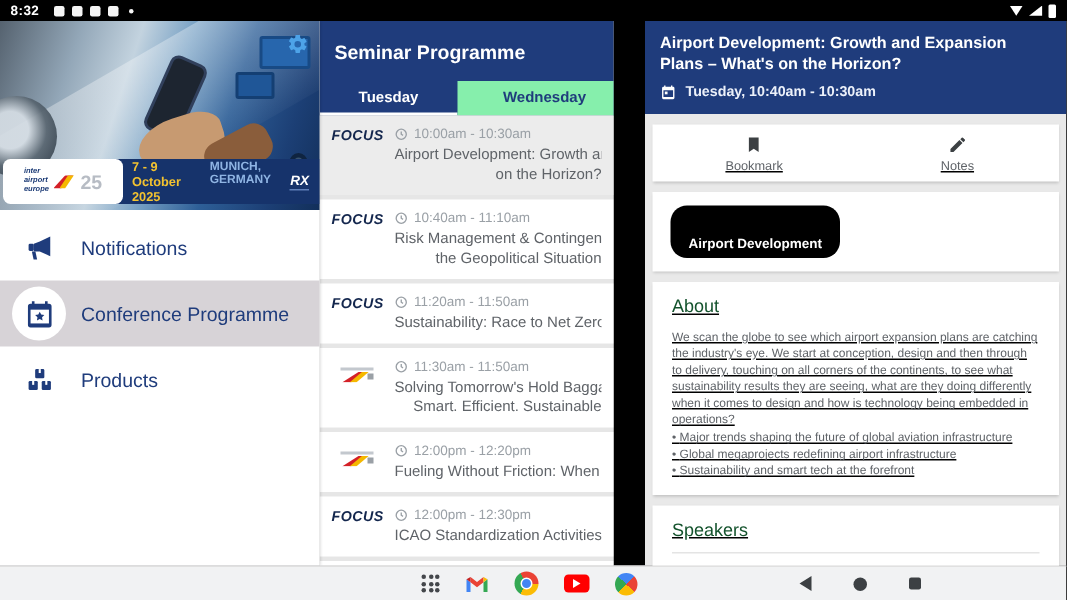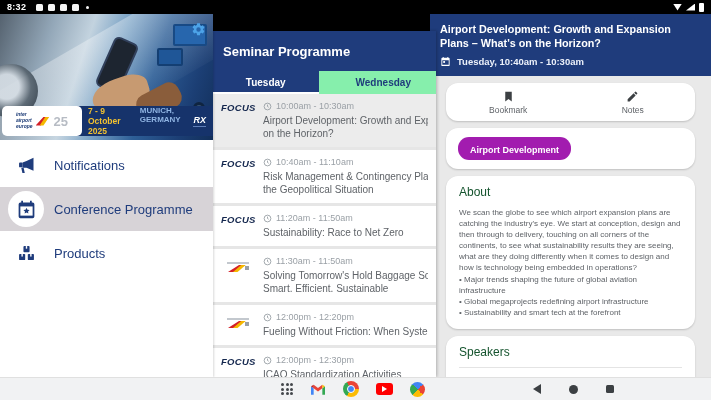--- a/index.html
+++ b/index.html
@@ -55,22 +55,22 @@
               border-bottom:1px solid #5f7fb8; padding-bottom:1px; }
 
   .menu { position:absolute; top:126px; left:0; right:0; bottom:0; background:#fff; padding-top:3px; }
   .menu-item { display:flex; align-items:center; height:44px; padding-left:8px; gap:10px; cursor:pointer; }
   .menu-item.selected { background:#d7d3d7; }
   .mi-icon { width:36px; height:36px; display:flex; align-items:center; justify-content:center; flex:none; }
   .menu-item.selected .mi-icon { background:#fff; border-radius:50%; }
   .mi-label { font-size:13px; color:#1f3c7c; font-weight:500; }
 
   
-  .mid { position:absolute; left:213px; top:31px; width:223px; bottom:23px; background:#e6e6e6;
-         box-shadow:1px 0 3px rgba(0,0,0,.25); z-index:1; }
+  .mid { position:absolute; left:213px; top:14px; width:196px; bottom:23px; background:#e6e6e6;
+         box-shadow:1px 0 3px rgba(0,0,0,.25); z-index:1;text-align:right; }
   .mid-header { height:40px; background:#1f3c7c; color:#fff; font-size:13px; font-weight:bold;
                 display:flex; align-items:center; padding-left:10px; }
   .tabs { display:flex; height:23px; background:#1f3c7c; }
   .tab { flex:1; display:flex; align-items:center; justify-content:center; font-size:10px; font-weight:bold; cursor:pointer; }
   .tab.active { color:#fff; box-shadow:inset 0 -2px 0 #fff; }
   .tab.inactive { background:#86efac; color:#1f3c7c;padding-left:12px; }
   .list { position:absolute; top:63px; left:0; right:0; bottom:0; overflow:hidden; background:#e6e6e6; }
   .session { background:#fff; margin-bottom:3px; padding:6px 8px 7px; display:flex; gap:8px; align-items:flex-start; cursor:pointer; }
   .session.selected { background:#ececec; }
   .s-logo { width:34px; flex:none; margin-top:3px; }
@@ -88,27 +88,27 @@
   .s-time { display:flex; align-items:center; gap:4px; color:#9aa0a6; font-size:9px; height:12px; }
   .s-title { color:#5f6368; font-size:10px; line-height:13px; margin-top:2px; }
   .t-line { white-space:nowrap; overflow:hidden; }
   .session.partial { min-height:40px; }
 
   
   .detail { position:absolute; left:430px; top:14px; right:0; bottom:23px; background:#e9e9e9; }
   .detail-header { background:#1f3c7c; color:#fff; padding:8px 10px 9px; }
   .d-title { font-size:10.8px; font-weight:bold; line-height:1.3; }
   .d-sched { margin-top:6px; display:flex; align-items:center; gap:6px; font-size:9.5px; font-weight:bold; color:#ecf1fa; }
-  .card { background:#fff; margin:7px 16px; border-radius:12px; box-shadow:0 1px 2px rgba(0,0,0,.18); }
+  .card { background:#fff; margin:7px 5px; border-radius:0; box-shadow:0 1px 2px rgba(0,0,0,.18);text-decoration:underline; }
   .actions { display:flex; padding:7px 0 6px; }
   .action { flex:1; display:flex; flex-direction:column; align-items:center; gap:2px; cursor:pointer; }
   .action-label { font-size:8.5px; color:#5f6368; }
   .tag-card { padding:9px 12px; }
-  .pill { display:inline-block; background:#a21caf; color:#fff; font-size:9px; font-weight:bold;
-          padding:8px 12px 5px; border-radius:11px; }
+  .pill { display:inline-block; background:#000000; color:#fff; font-size:9px; font-weight:bold;
+          padding:20px 12px 5px; border-radius:11px; }
   .about-card { padding:9px 13px 11px; }
   .sec-h { font-size:12px; color:#14532d; }
   .about-text { margin-top:8px; font-size:8px; color:#5f6368; line-height:1.38; }
   .bullets { margin-top:1px; }
   .bullet { font-size:8px; color:#5f6368; line-height:1.38; }
   .bullet::before { content:"• "; }
   .speakers-card { padding:9px 13px 12px; }
   .spk-divider { height:1px; background:#e4e4e4; margin-top:8px; }
   .speaker { display:flex; gap:10px; align-items:center; margin-top:10px; cursor:pointer; }
   .avatar { width:30px; height:36px; border-radius:3px; overflow:hidden; flex:none; }

